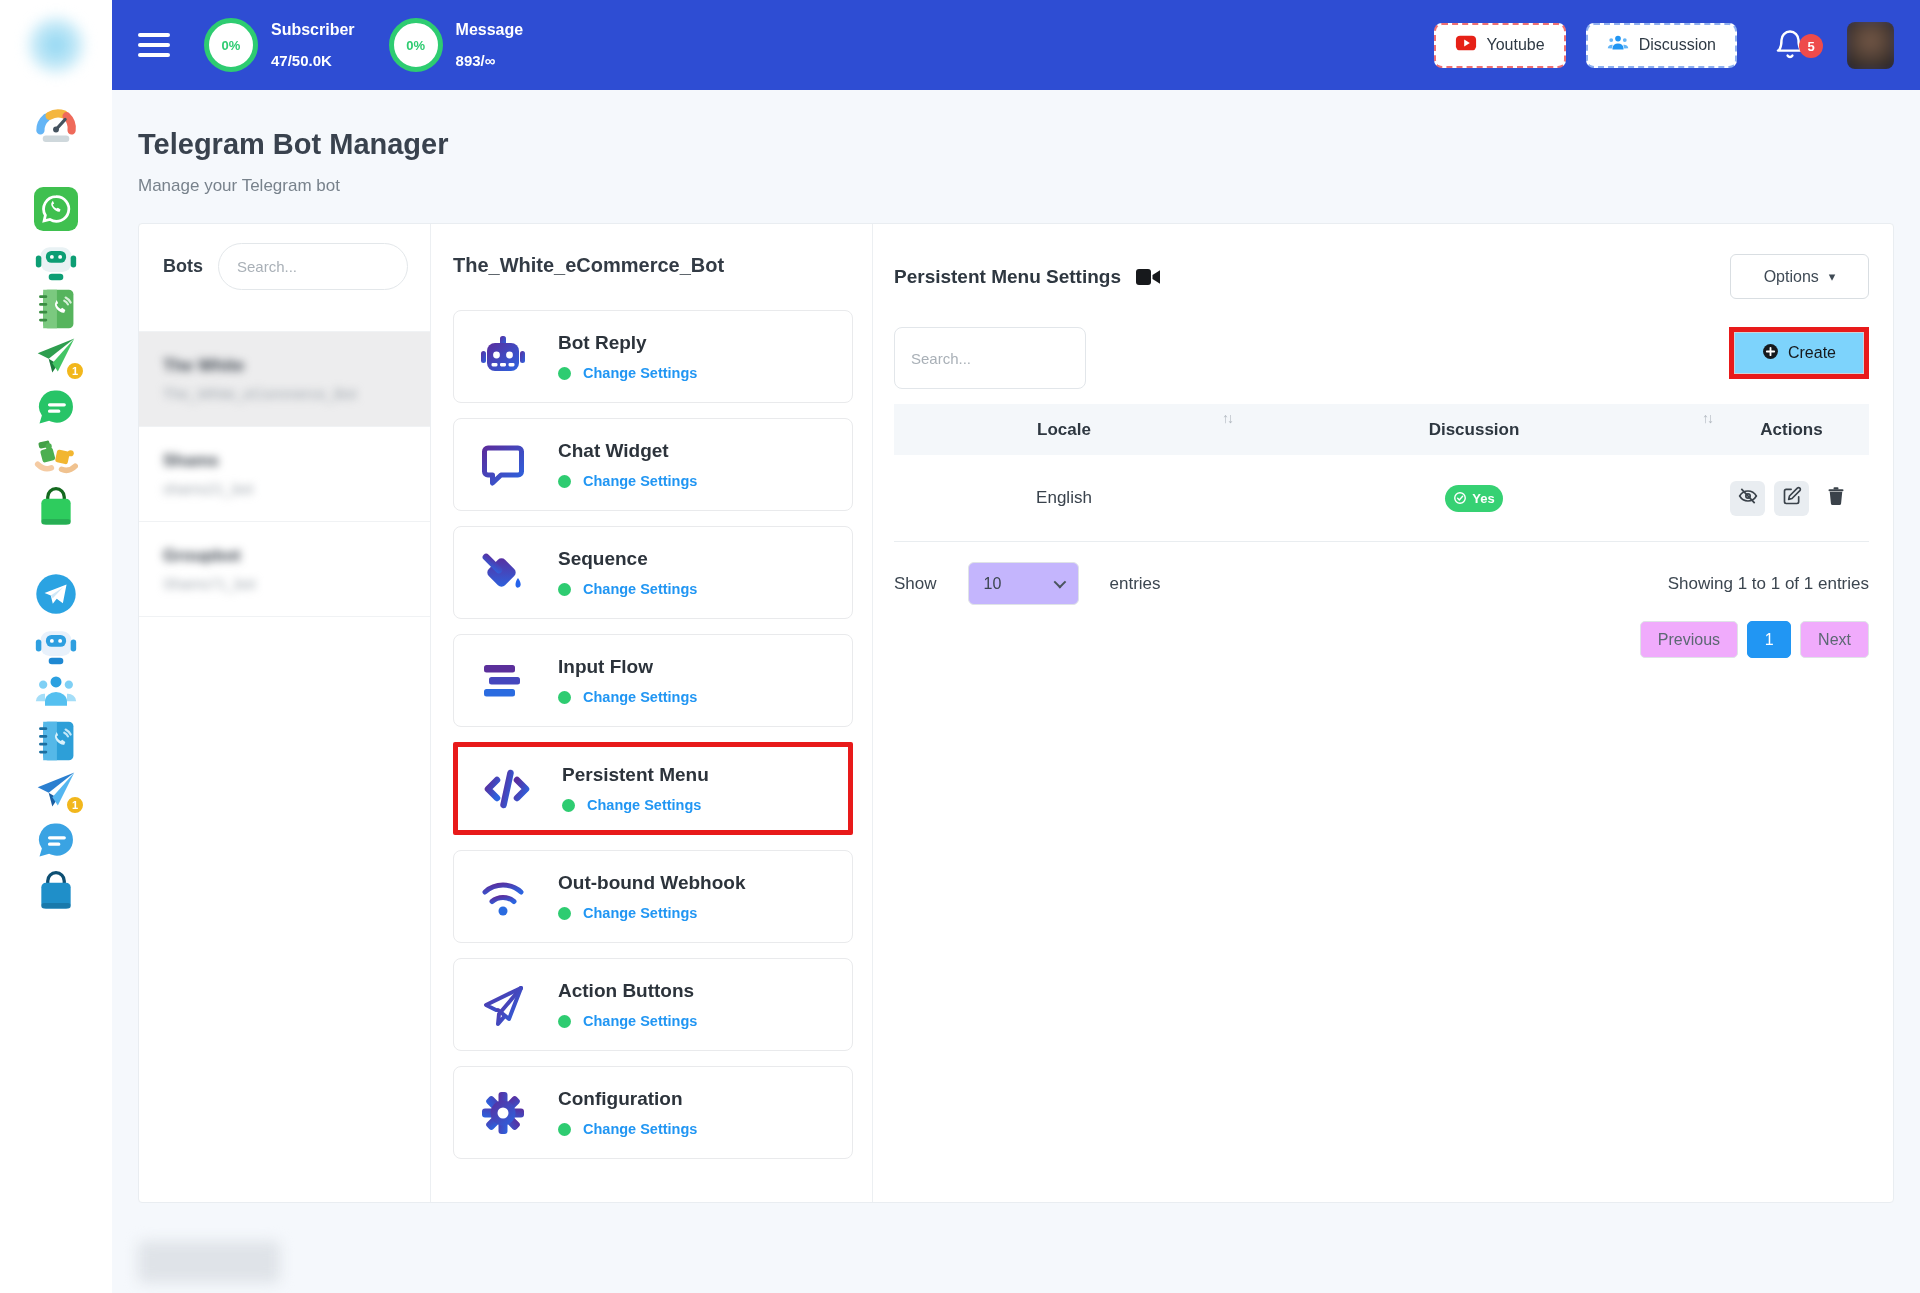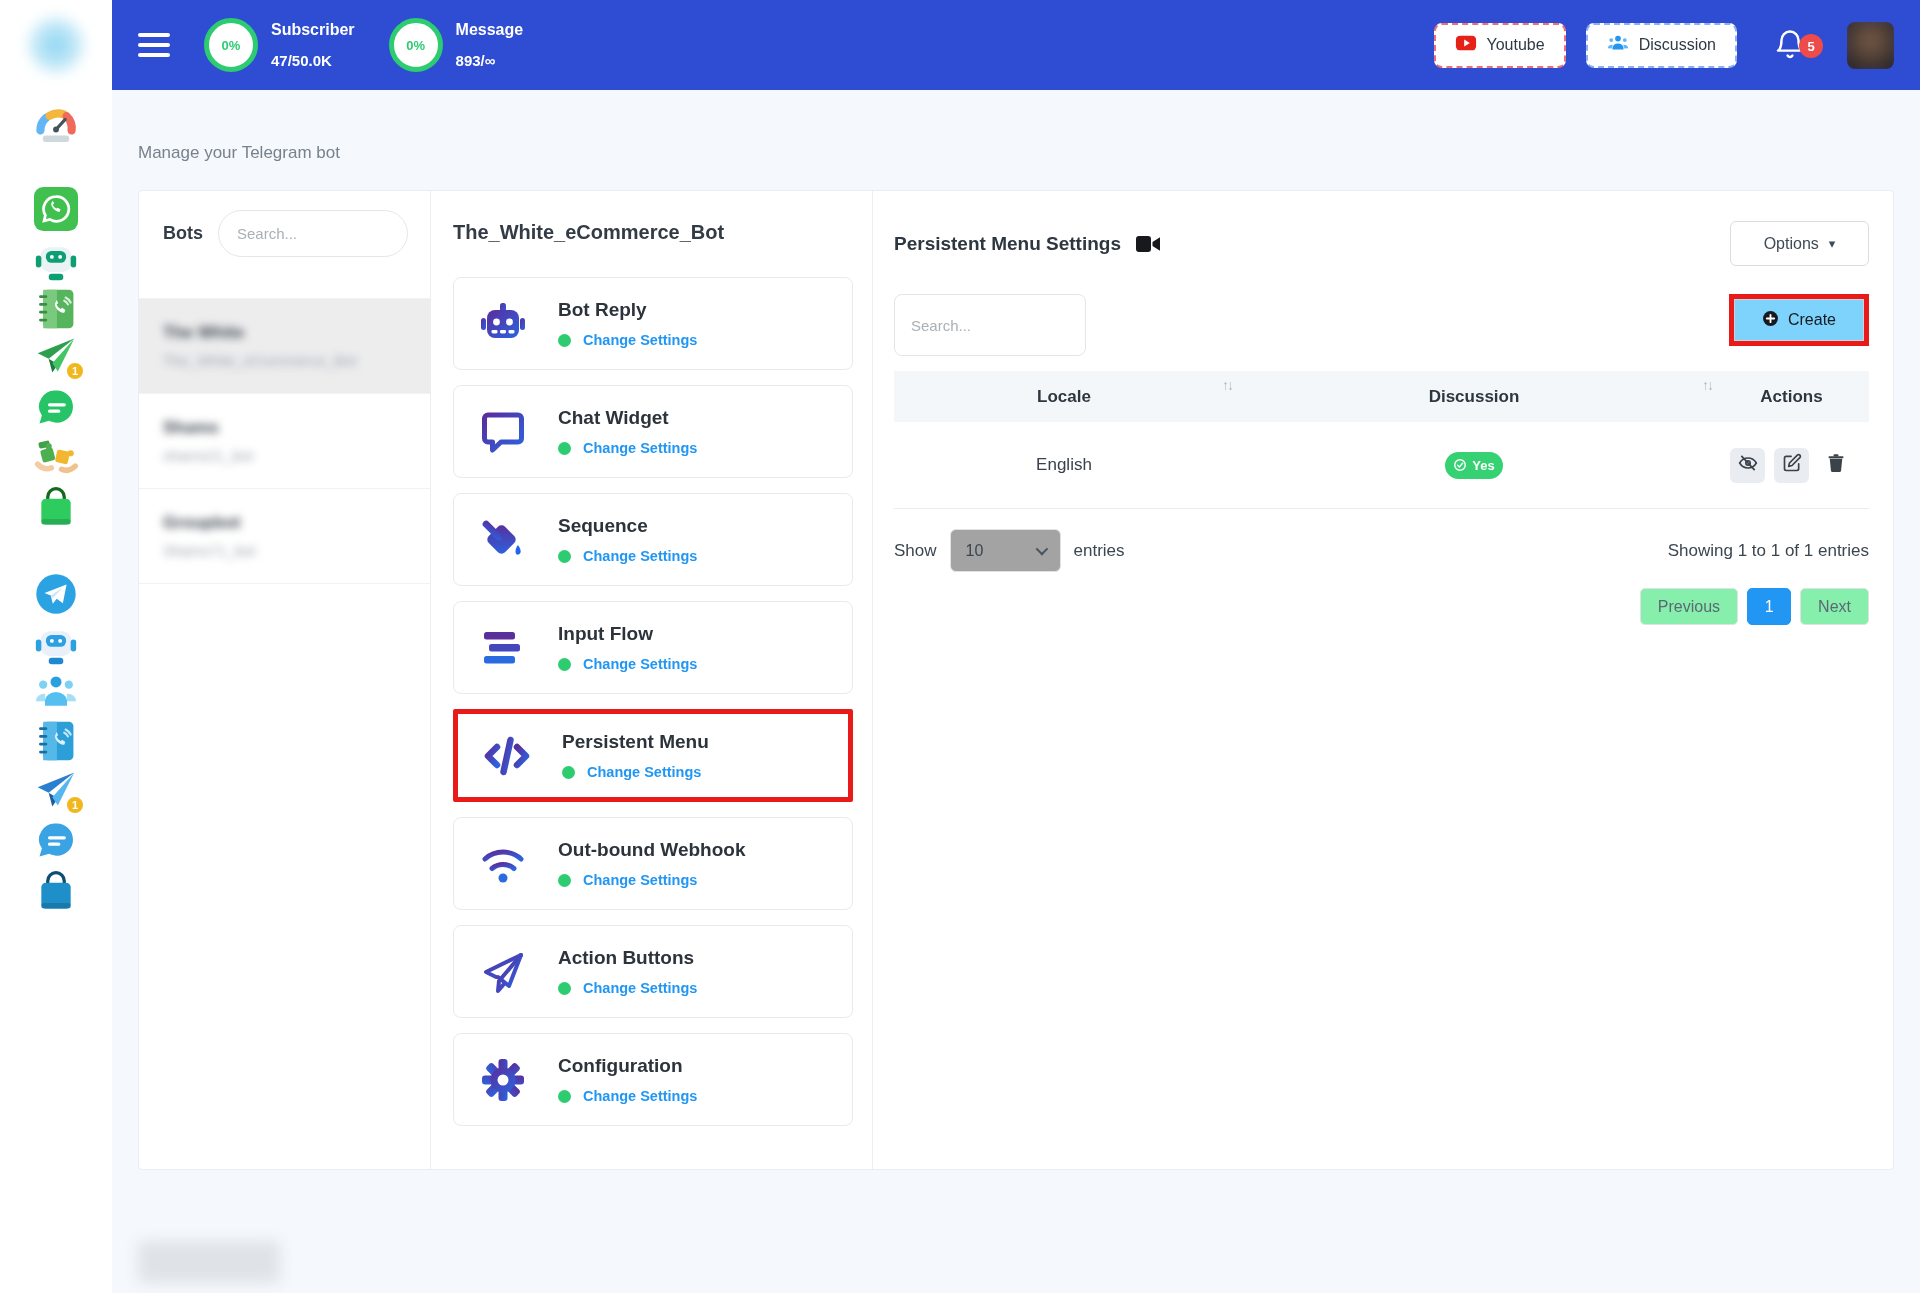--- a/index.html
+++ b/index.html
@@ -113,29 +113,29 @@
   .yes-badge { width:58px; height:27px; border-radius:14px; background:#36d173; color:#fff; font-size:13px;
     font-weight:bold; display:flex; align-items:center; justify-content:center; gap:5px; margin:0 auto; }
   .yes-badge svg { width:14px; height:14px; }
   .actions-cell { display:flex; gap:9px; justify-content:center; align-items:center; }
   .action-tile { width:35px; height:35px; border-radius:6px; background:#e9edf1;
     display:flex; align-items:center; justify-content:center; cursor:pointer; }
   .action-tile.no-bg { background:transparent; }
   .action-tile svg { width:20px; height:20px; }
 
   .table-controls { margin-top:20px; display:flex; align-items:center; font-size:17px; color:#3c4650; }
-  .page-size-select { margin:0 13px; width:111px; height:43px; border:1px solid #dfe3e7; border-radius:6px;
-    background:#a3a3a3; display:flex; align-items:center; justify-content:space-between; padding:0 15px;
+  .page-size-select { margin:0 31px; width:111px; height:43px; border:1px solid #dfe3e7; border-radius:6px;
+    background:#c4b5fd; display:flex; align-items:center; justify-content:space-between; padding:0 15px;
     font-size:16px; color:#3c4650; cursor:pointer; }
   .select-chevron { width:9px; height:9px; border-right:2px solid #4a545e; border-bottom:2px solid #4a545e;
     transform:rotate(45deg) translateY(-2px); }
   .showing-text { margin-left:auto; font-size:17px; color:#3c4650; }
 
   .pagination { margin-top:16px; display:flex; justify-content:flex-end; align-items:center; gap:9px; }
-  .page-btn { height:37px; padding:0 17px; border:1px solid #dfe3e7; border-radius:5px; background:#86efac;
+  .page-btn { height:37px; padding:0 17px; border:1px solid #dfe3e7; border-radius:5px; background:#f0abfc;
     color:#5c6873; font-size:16px; display:flex; align-items:center; cursor:pointer; }
   .page-btn.active { background:#2196f3; border-color:#2196f3; color:#fff; width:44px; justify-content:center; padding:0; }
 
   .footer-blur { position:absolute; left:26px; bottom:10px; width:142px; height:42px; background:#dfe3e8;
     border-radius:6px; filter:blur(7px); }
 </style>
 </head>
 <body>
 
 <svg width="0" height="0" style="position:absolute">
@@ -345,20 +345,21 @@
         </span>
         <span class="bell-badge">5</span>
       </div>
       <div class="avatar">
           <div class="avatar-inner"></div>
         </div>
     </div>
   </div>
 
   <div class="main">
+    <div class="page-title">Telegram Bot Manager</div>
     <div class="page-subtitle">Manage your Telegram bot</div>
 
     <div class="panel">
 
       <div class="col-bots">
         <div class="bots-head">
           <span class="bots-heading">Bots</span>
           <input class="bots-search" placeholder="Search..." style="">
         </div>
         <div class="bots-list">

